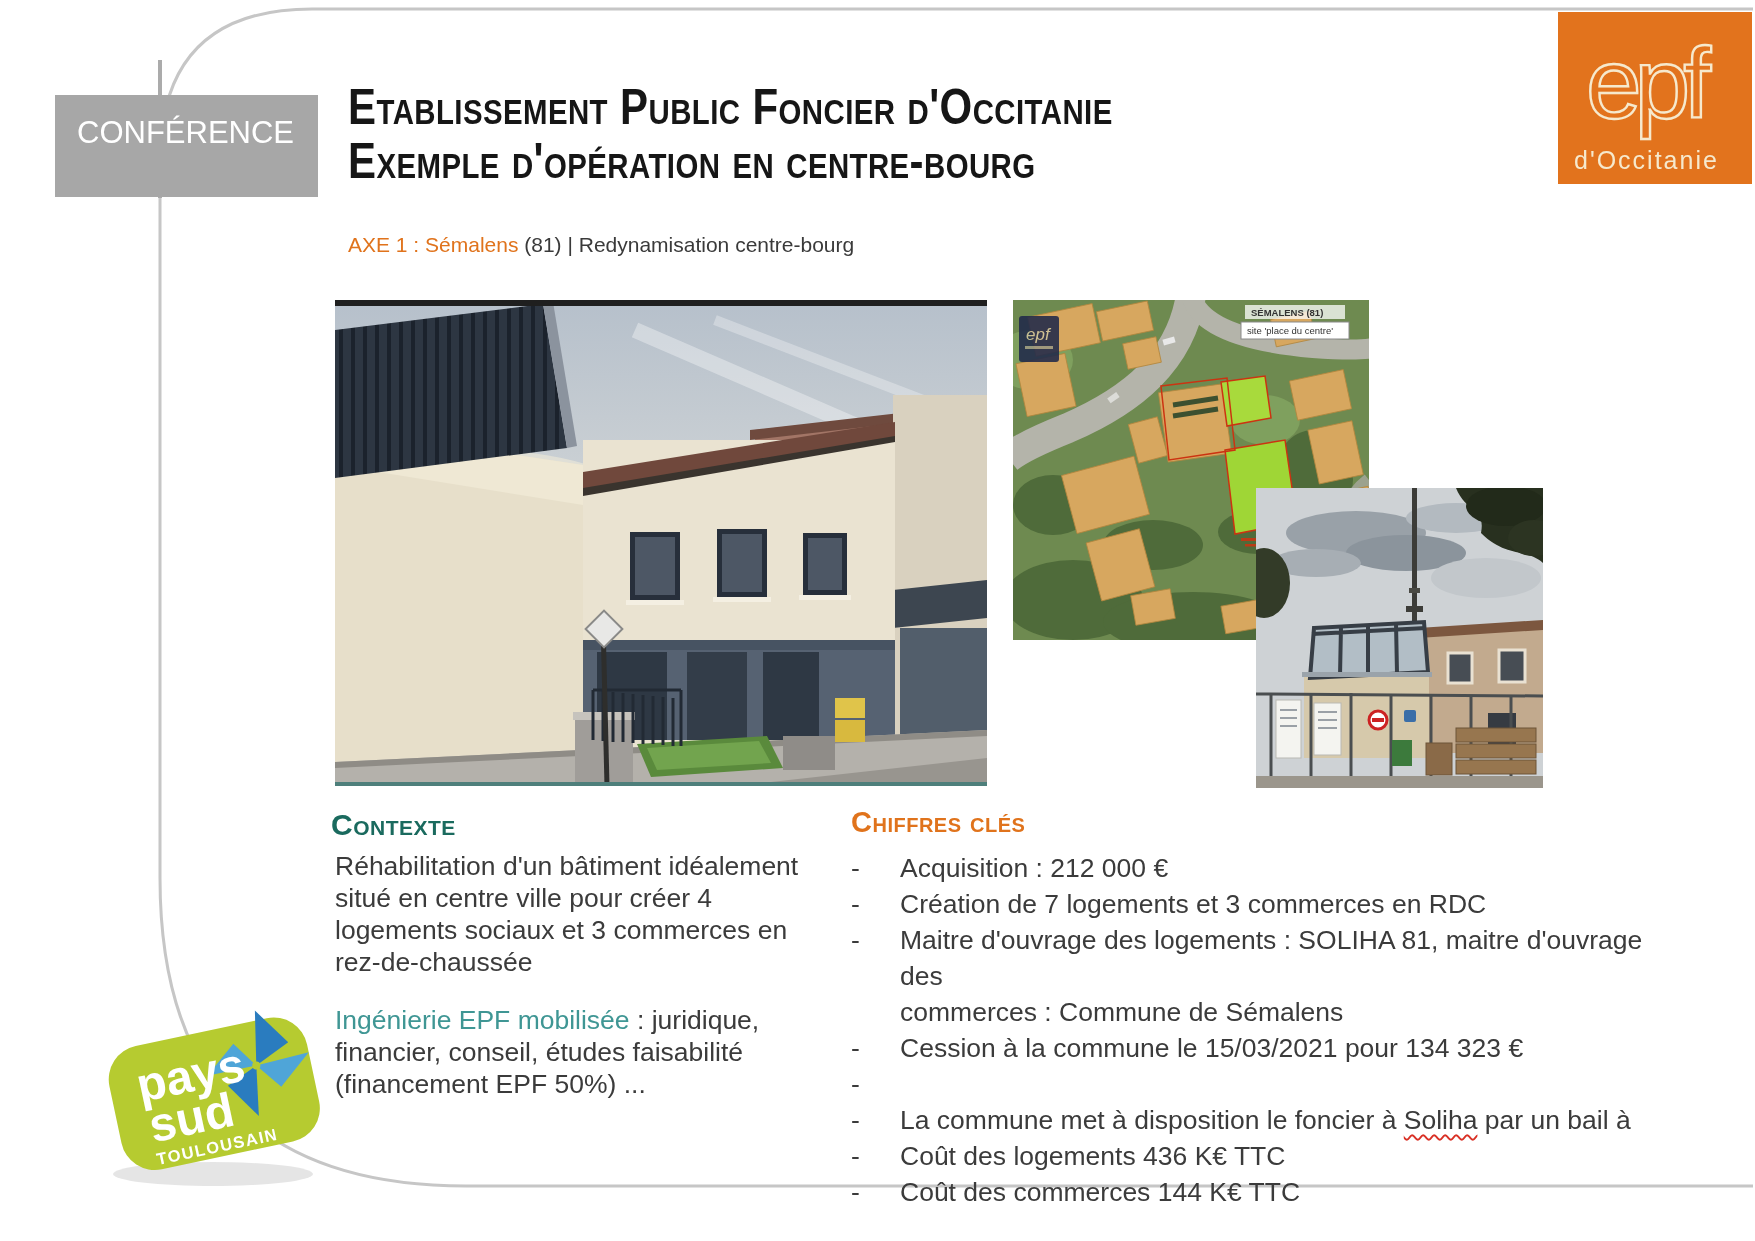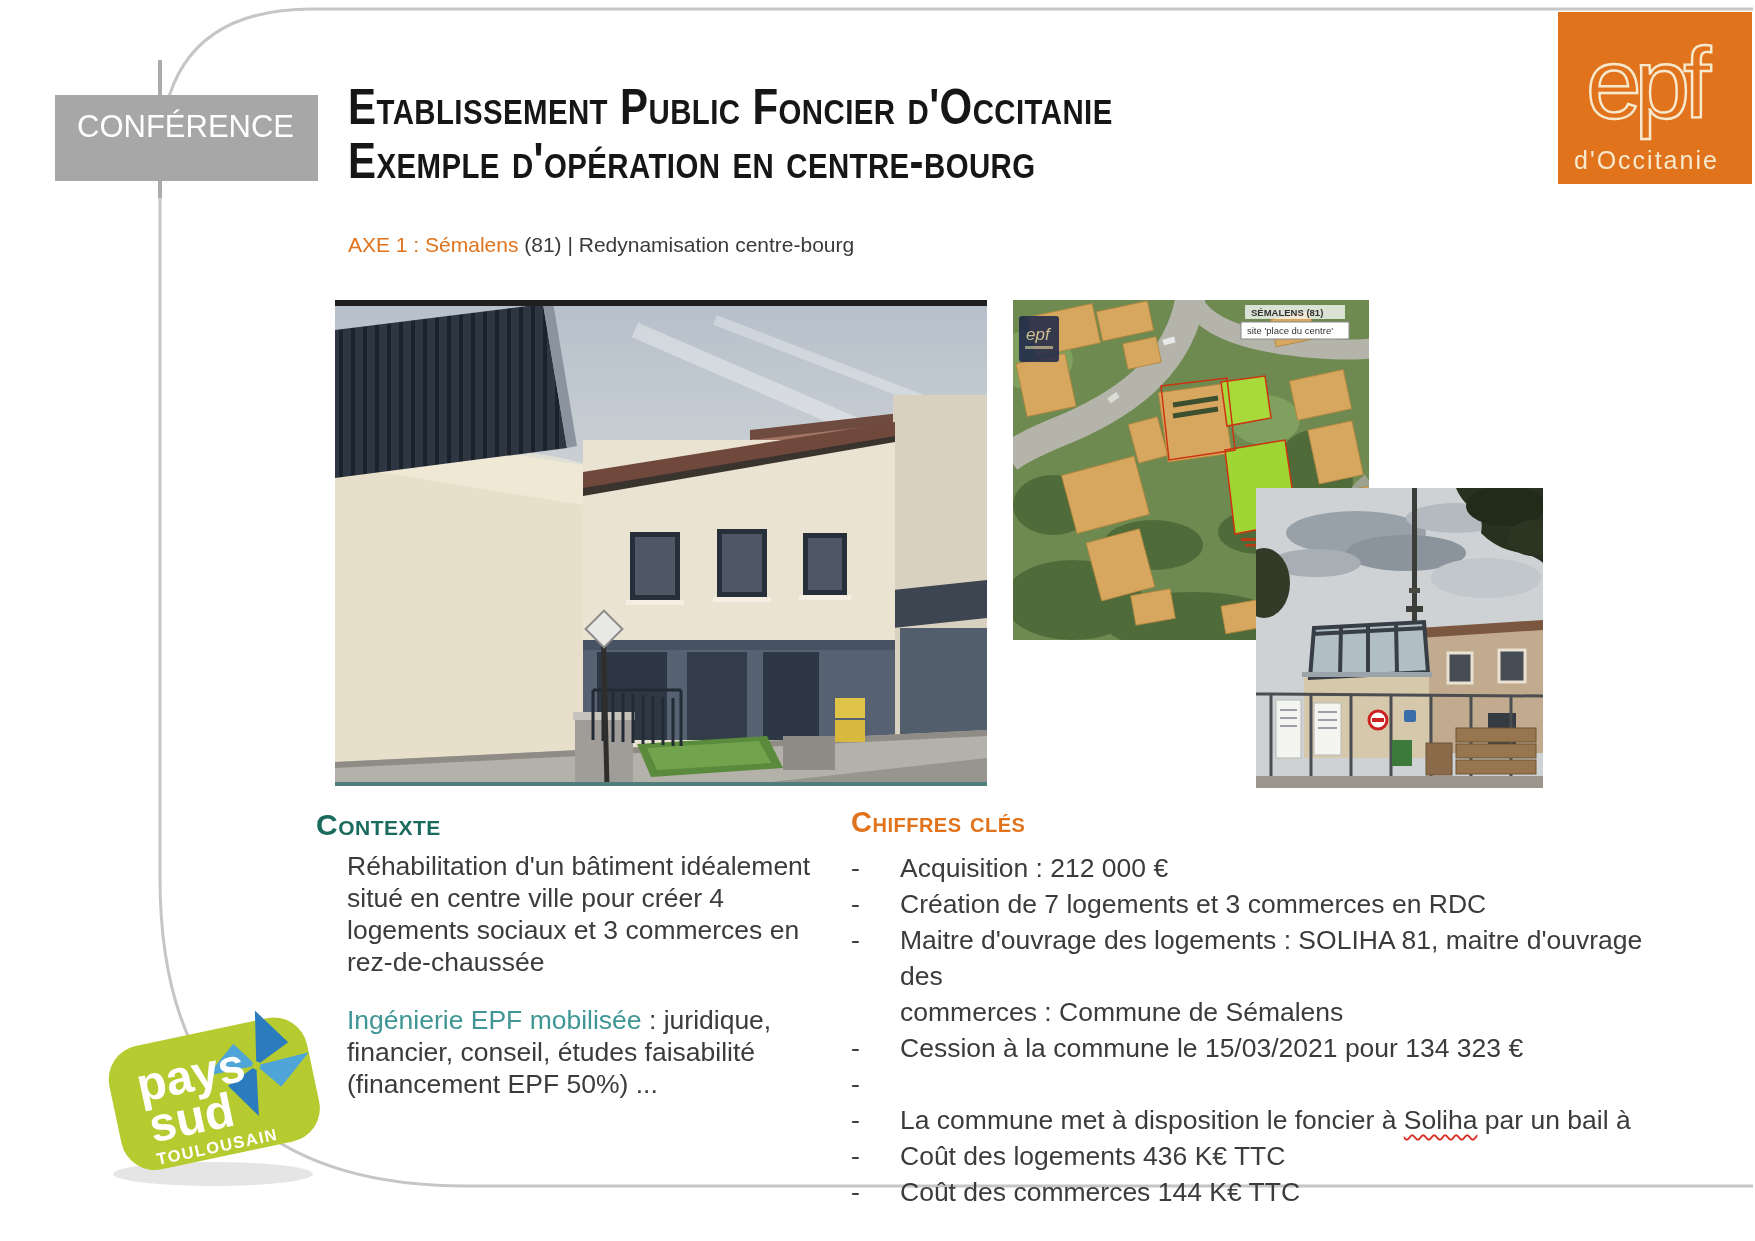--- a/index.html
+++ b/index.html
@@ -2,35 +2,35 @@
 <html><head>
 <meta charset="utf-8">
 <style>
   html,body{margin:0;padding:0;background:#e9e9e9;}
   .slide{position:relative;width:1755px;height:1241px;background:#ffffff;overflow:hidden;
          font-family:"Liberation Sans",sans-serif;}
   .abs{position:absolute;}
   
   .swoosh{left:0;top:0;pointer-events:none;}
   
-  .tagbox{left:55px;top:95px;width:263px;height:86px;background:#a7a7a7;color:#fff;
-          padding:10px 0 0 22px;box-sizing:border-box;font-size:31px;line-height:44px;font-weight:400;}
+  .tagbox{left:55px;top:95px;width:263px;height:102px;background:#a7a7a7;color:#fff;
+          padding:16px 0 0 22px;box-sizing:border-box;font-size:31px;line-height:44px;font-weight:400;}
   
   .title{left:348px;top:80px;color:#161616;font-variant:small-caps;font-weight:600;
          font-size:50px;line-height:54px;letter-spacing:.5px;transform:scaleX(.84);
          transform-origin:left top;white-space:nowrap;}
   
   .epflogo{left:1558px;top:12px;width:194px;height:172px;background:#e2731d;}
   
   .subtitle{left:348px;top:233px;font-size:21px;color:#3a3a3a;white-space:nowrap;}
   .subtitle .hl{color:#e0731c;}
   
-  .ctx-head{left:316px;top:808px;font-size:30px;font-weight:bold;font-variant:small-caps;
+  .ctx-head{left:331px;top:808px;font-size:30px;font-weight:bold;font-variant:small-caps;
             color:#1a6a5e;letter-spacing:.5px;}
-  .ctx-body{left:335px;top:850px;width:500px;font-size:26.5px;line-height:32px;color:#3b3b3b;margin-left:12px;}
+  .ctx-body{left:335px;top:850px;width:500px;font-size:26.5px;line-height:32px;color:#3b3b3b;}
   .ctx-body .para2{margin-top:26px;}
   .teal{color:#3f9694;text-align:right;}
   
   .chf-head{left:851px;top:806px;font-size:29px;font-weight:bold;font-variant:small-caps;
             color:#e0731c;letter-spacing:.5px;}
   .chf-list{left:851px;top:850px;width:820px;font-size:26.5px;line-height:36px;color:#3b3b3b;}
   .crow{display:flex;align-items:flex-start;}
   .cdash{width:49px;flex:none;}
   .squiggle{text-decoration-line:underline;text-decoration-style:wavy;
             text-decoration-color:#d93025;text-decoration-thickness:1.5px;

